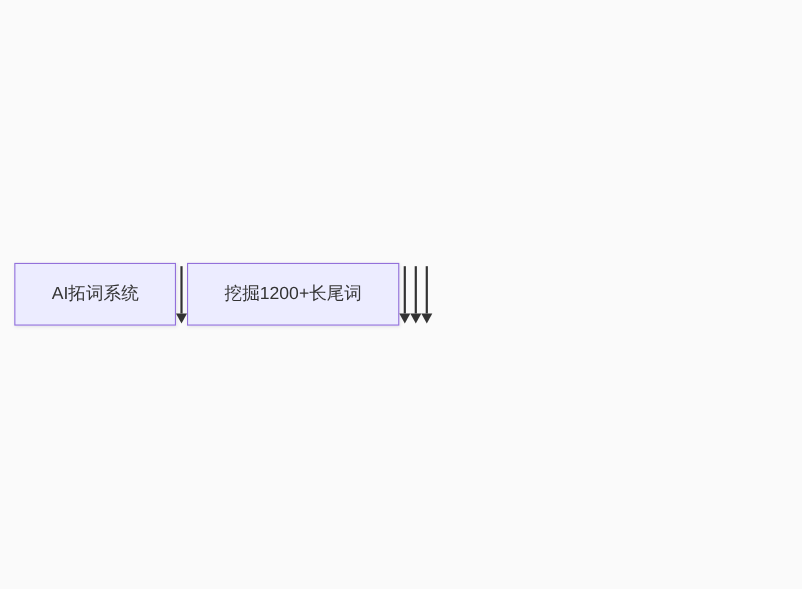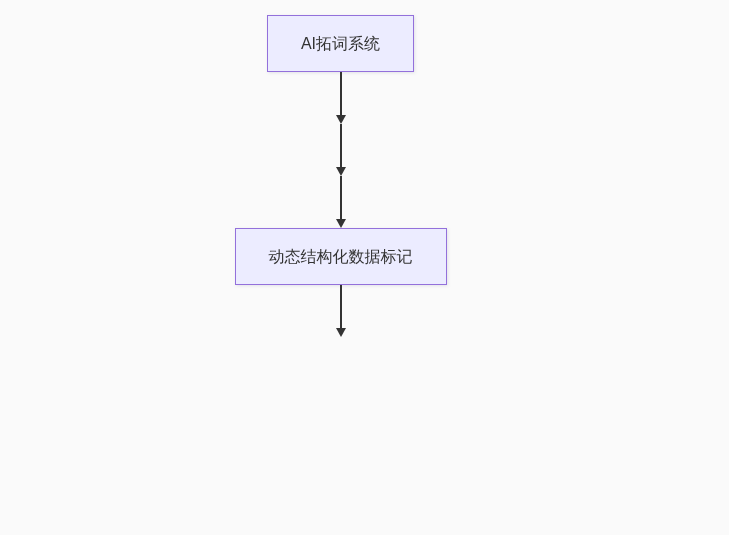--- a/index.html
+++ b/index.html
@@ -13,24 +13,23 @@
   html, body {
     width: 729px;
     height: 535px;
     background: var(--bg);
     font-family: "Liberation Sans", "DejaVu Sans", sans-serif;
     overflow: hidden;
   }
   .diagram {
     width: 668px;
     height: 535px;
-    padding-top: 15px;
     padding-left: 13px;
     display: flex;
-    flex-direction: column;
+    flex-direction: row;
     align-items: center;
   }
   .node {
     min-height: 57px;
     background: var(--node-fill);
     border: 1px solid var(--node-border);
     box-shadow: 1px 1px 3px rgba(120,120,150,0.18);
     display: flex;
     align-items: center;
     justify-content: center;
@@ -71,35 +70,35 @@
 
   <div class="node">
     <span>AI拓词系统</span>
   </div>
 
   <div class="edge">
     <div class="line"></div>
     <div class="arrowhead"></div>
   </div>
 
+  <div class="node">
+    <span>挖掘1200+长尾词</span>
+  </div>
 
   <div class="edge">
     <div class="line"></div>
     <div class="arrowhead"></div>
   </div>
 
 
   <div class="edge">
     <div class="line"></div>
     <div class="arrowhead"></div>
   </div>
 
-  <div class="node">
-    <span>动态结构化数据标记</span>
-  </div>
 
   <div class="edge">
     <div class="line"></div>
     <div class="arrowhead"></div>
   </div>
 
 
 </div>
 
 </body></html>

